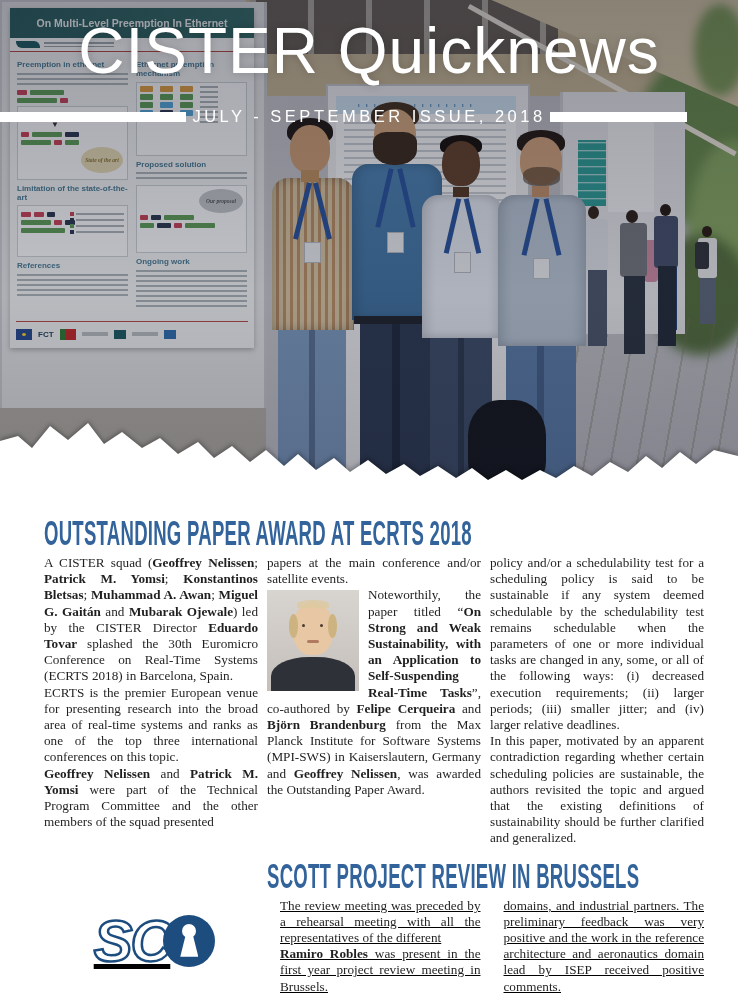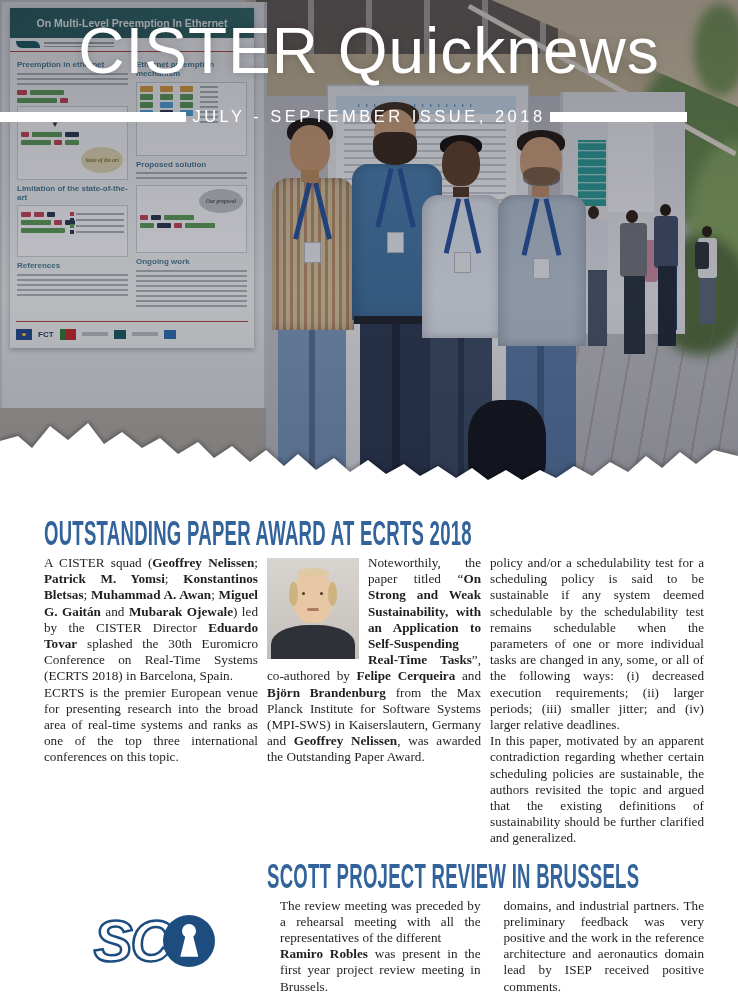--- a/index.html
+++ b/index.html
@@ -180,21 +180,21 @@
   
   .main{position:absolute;top:490px;left:0;width:738px;padding:0 34px 0 44px;box-sizing:border-box;margin-top:20px;}
   .hl{margin:8px 0 7px;color:#33639b;font:700 35px/30px "Liberation Sans",sans-serif;
       letter-spacing:.5px;white-space:nowrap;transform:scaleX(.53);transform-origin:left center;}
   .cols{display:flex;gap:9px;}
   .col{width:214px;font:13.2px/16.2px "Liberation Serif",serif;color:#1f1f1f;
        text-align:justify;}
   .para{margin:0;}
   .para b{font-weight:700;}
   .a2h{margin-left:223px;margin-top:14px;}
-  .a2row{display:flex;gap:23px;}
+  .a2row{display:flex;gap:23px;text-decoration:underline;}
   .logocell{width:214px;position:relative;}
 
   
   .headshot{float:left;width:92px;height:101px;margin:3px 9px 2px 0;position:relative;
             background:linear-gradient(180deg,#d8d4cf,#c4bfba);overflow:hidden;display:block;}
   .headshot i{position:absolute;display:block;}
   .hs-sh{bottom:-8px;left:4px;right:4px;height:42px;background:#2e3138;border-radius:45% 45% 0 0;}
   .hs-hd{top:13px;left:26px;width:40px;height:52px;background:#e7c7a4;border-radius:46% 46% 42% 42%;}
   .hs-h1{top:24px;left:22px;width:9px;height:24px;background:#cdb37f;border-radius:50%;}
   .hs-h2{top:24px;left:61px;width:9px;height:24px;background:#cdb37f;border-radius:50%;}
@@ -458,22 +458,24 @@
   </div>
 
   <div class="main">
 
     <section>
       <h2 class="hl">OUTSTANDING PAPER AWARD AT ECRTS 2018</h2>
       <div class="cols">
         <div class="col">
             <p class="para"><span>A CISTER squad (</span><b>Geoffrey Nelissen</b><span>; </span><b>Patrick M. Yomsi</b><span>; </span><b>Konstantinos Bletsas</b><span>; </span><b>Muhammad A. Awan</b><span>; </span><b>Miguel G. Gaitán</b><span> and </span><b>Mubarak Ojewale</b><span>) led by the CISTER Director </span><b>Eduardo Tovar</b><span> splashed the 30th Euromicro Conference on Real-Time Systems (ECRTS 2018) in Barcelona, Spain.</span></p>
             <p class="para"><span>ECRTS is the premier European venue for presenting research into the broad area of real-time systems and ranks as one of the top three international conferences on this topic.</span></p>
+            <p class="para"><b>Geoffrey Nelissen</b><span> and </span><b>Patrick M. Yomsi</b><span> were part of the Technical Program Committee and the other members of the squad presented</span></p>
           </div>
         <div class="col">
+            <p class="para"><span>papers at the main conference and/or satellite events.</span></p>
             <p class="para">
   <span class="headshot">
                 <i class="hs-sh"></i>
                 <i class="hs-hd"></i>
                 <i class="hs-h1"></i>
                 <i class="hs-h2"></i>
                 <i class="hs-ht"></i>
                 <i class="hs-e1"></i>
                 <i class="hs-e2"></i>
                 <i class="hs-m"></i>

